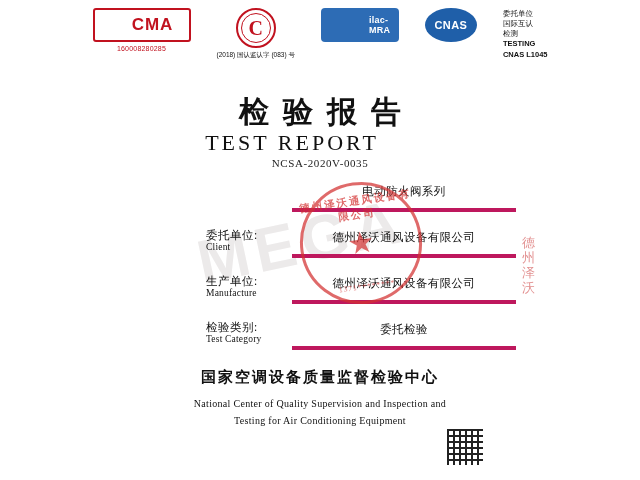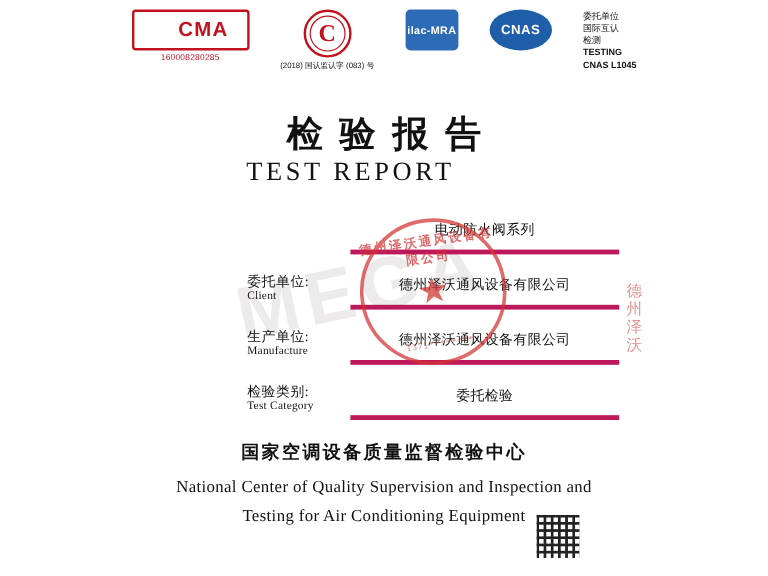--- a/index.html
+++ b/index.html
@@ -88,32 +88,33 @@
   }
   .cal-sub {
     margin-top: 3px;
     color: #111;
     font-size: 6.5px;
     font-family: "Liberation Sans", sans-serif;
     white-space: nowrap;
   }
 
   .ilac {
-    width: 44px;
+    width: 30px;
     height: 34px;
     border-radius: 4px;
     background: #2d6cb5;
     color: #fff;
     display: flex;
     align-items: center;
     justify-content: center;
     font-family: "Liberation Sans", sans-serif;
     font-size: 9px;
     font-weight: bold;
     letter-spacing: .3px;
+    padding-left: 48px;
   }
 
   .cnas-oval {
     width: 52px;
     height: 34px;
     border-radius: 50%;
     background: #1f5fa9;
     color: #fff;
     display: flex;
     align-items: center;
@@ -222,21 +223,21 @@
     text-align: center;
   }
   .footer .org-cn {
     font-size: 15px;
     font-weight: bold;
     letter-spacing: 2px;
     color: #111;
   }
   .footer .org-en {
     margin-top: 8px;
-    font-size: 14px;
+    font-size: 10px;
     line-height: 1.7;
     letter-spacing: .3px;
     color: #111;
   }
 
   
   .seal {
     position: absolute;
     left: 300px;
     top: 182px;
@@ -355,20 +356,21 @@
         <div class="b">CNAS L1045</div>
       </div>
     </div>
 
   </div>
 
   <div class="watermark">MEGA</div>
 
   <div class="title-cn">检验报告</div>
   <div class="title-en">TEST REPORT</div>
+  <div class="report-no">NCSA-2020V-0035</div>
 
   <div class="fields">
 
     <div class="field-row">
       <div class="field-value">电动防火阀系列</div>
     </div>
 
     <div class="field-row">
       <div class="field-label">
         <span class="cn">委托单位:</span>

